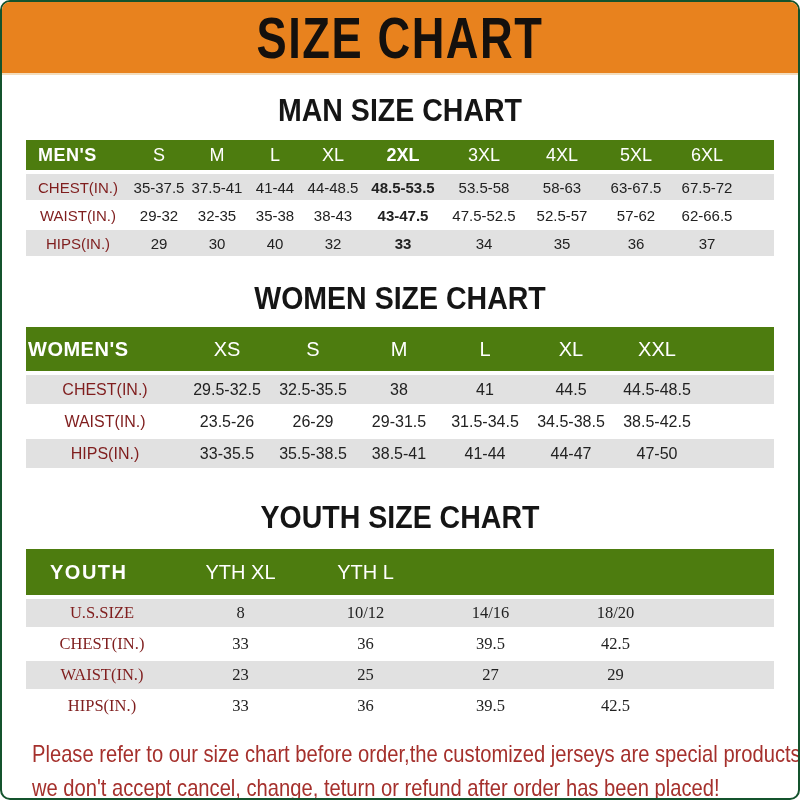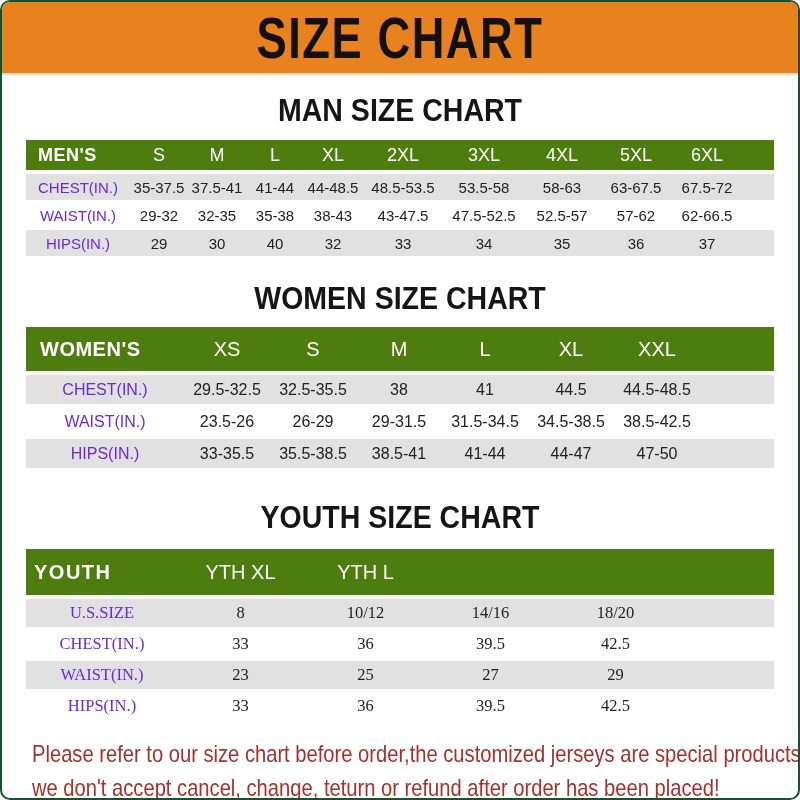--- a/index.html
+++ b/index.html
@@ -28,44 +28,44 @@
   
   .tbl { width:748px; margin:0 auto; display:flex; flex-direction:column; }
   .band {
     display:flex; align-items:center; background:#4d7c0f; color:#fff; margin-bottom:4px;
   }
   .row { display:flex; align-items:center; background:#fff; margin-bottom:2px; }
   .row.gray { background:#e1e1e1; }
   .cell { text-align:center; color:#222; white-space:nowrap; }
   .band .cell { color:#fff; }
   .band-label { text-align:left; font-weight:bold; letter-spacing:0.5px; padding-left:12px; }
-  .row-label { font-size:15px; color:#6d28d9; }
+  .row-label { font-size:15px; color:#7f1d1d; }
   .spacer { flex:1 1 auto; }
   
   .men .band { height:30px; }
   .men .row { height:26px; margin-bottom:2px; }
   .men .band-label { font-size:24px; }
   .men .band .cell { font-size:18px; }
   .men .row .cell { font-size:15px; }
   .men .c0 { width:104px; }
   .men .c1,.men .c2,.men .c3,.men .c4 { width:58px; }
-  .men .c5 { width:82px; } .men .c6 { width:80px; }
+  .men .c5 { width:82px;font-weight:bold; } .men .c6 { width:80px; }
   .men .c7 { width:76px;text-align:center; } .men .c8 { width:72px; } .men .c9 { width:70px; }
   
   .women .band { height:44px; }
   .women .row { height:29px; margin-bottom:3px; }
-  .women .band-label { font-size:23px; padding-left:14px; }
+  .women .band-label { font-size:23px; padding-left:2px; }
   .women .band .cell { font-size:20px; }
   .women .row .cell { font-size:16px; }
   .women .c0 { width:158px; }
   .women .c1,.women .c2,.women .c3,.women .c4,.women .c5,.women .c6 { width:86px; }
   
   .youth .band { height:46px; }
   .youth .row { height:28px; margin-bottom:3px;font-family:Liberation Serif, serif; }
-  .youth .band-label { font-size:23px; letter-spacing:1.5px; padding-left:8px; }
+  .youth .band-label { font-size:23px; letter-spacing:1.5px; padding-left:24px; }
   .youth .band .cell { font-size:20px; }
   .youth .row .cell { font-size:16.5px; }
   .youth .c0 { width:152px; }
   .youth .c1,.youth .c2,.youth .c3,.youth .c4 { width:125px; }
   
   .notice { margin-top:14px; padding-left:30px; }
   .notice-line {
     color:#A5302C; font-size:24px; line-height:34px; white-space:nowrap;
     transform:scaleX(0.84); transform-origin:left center;
   }

